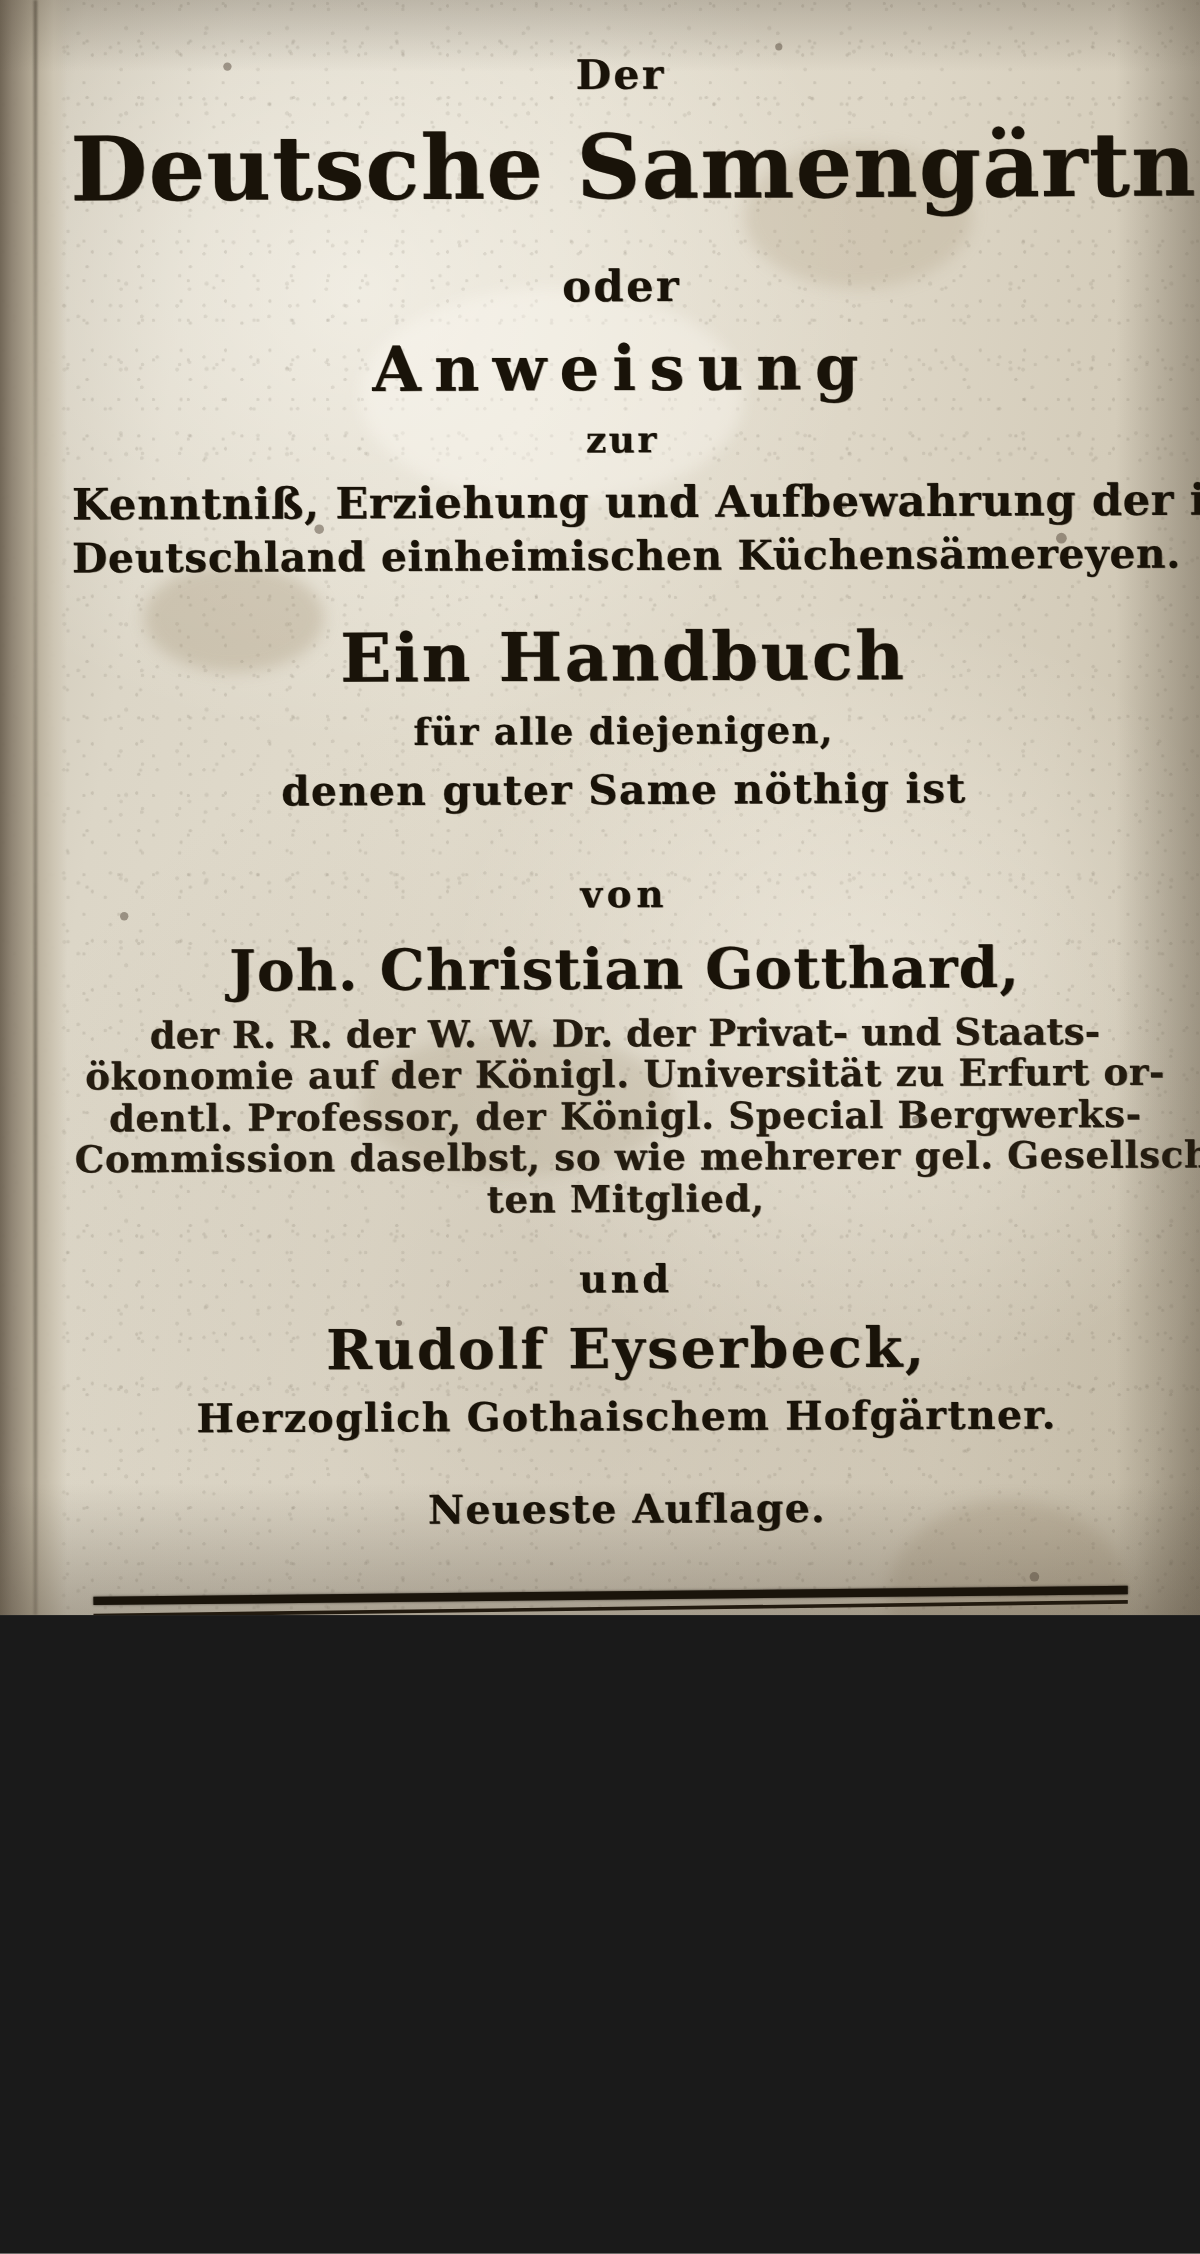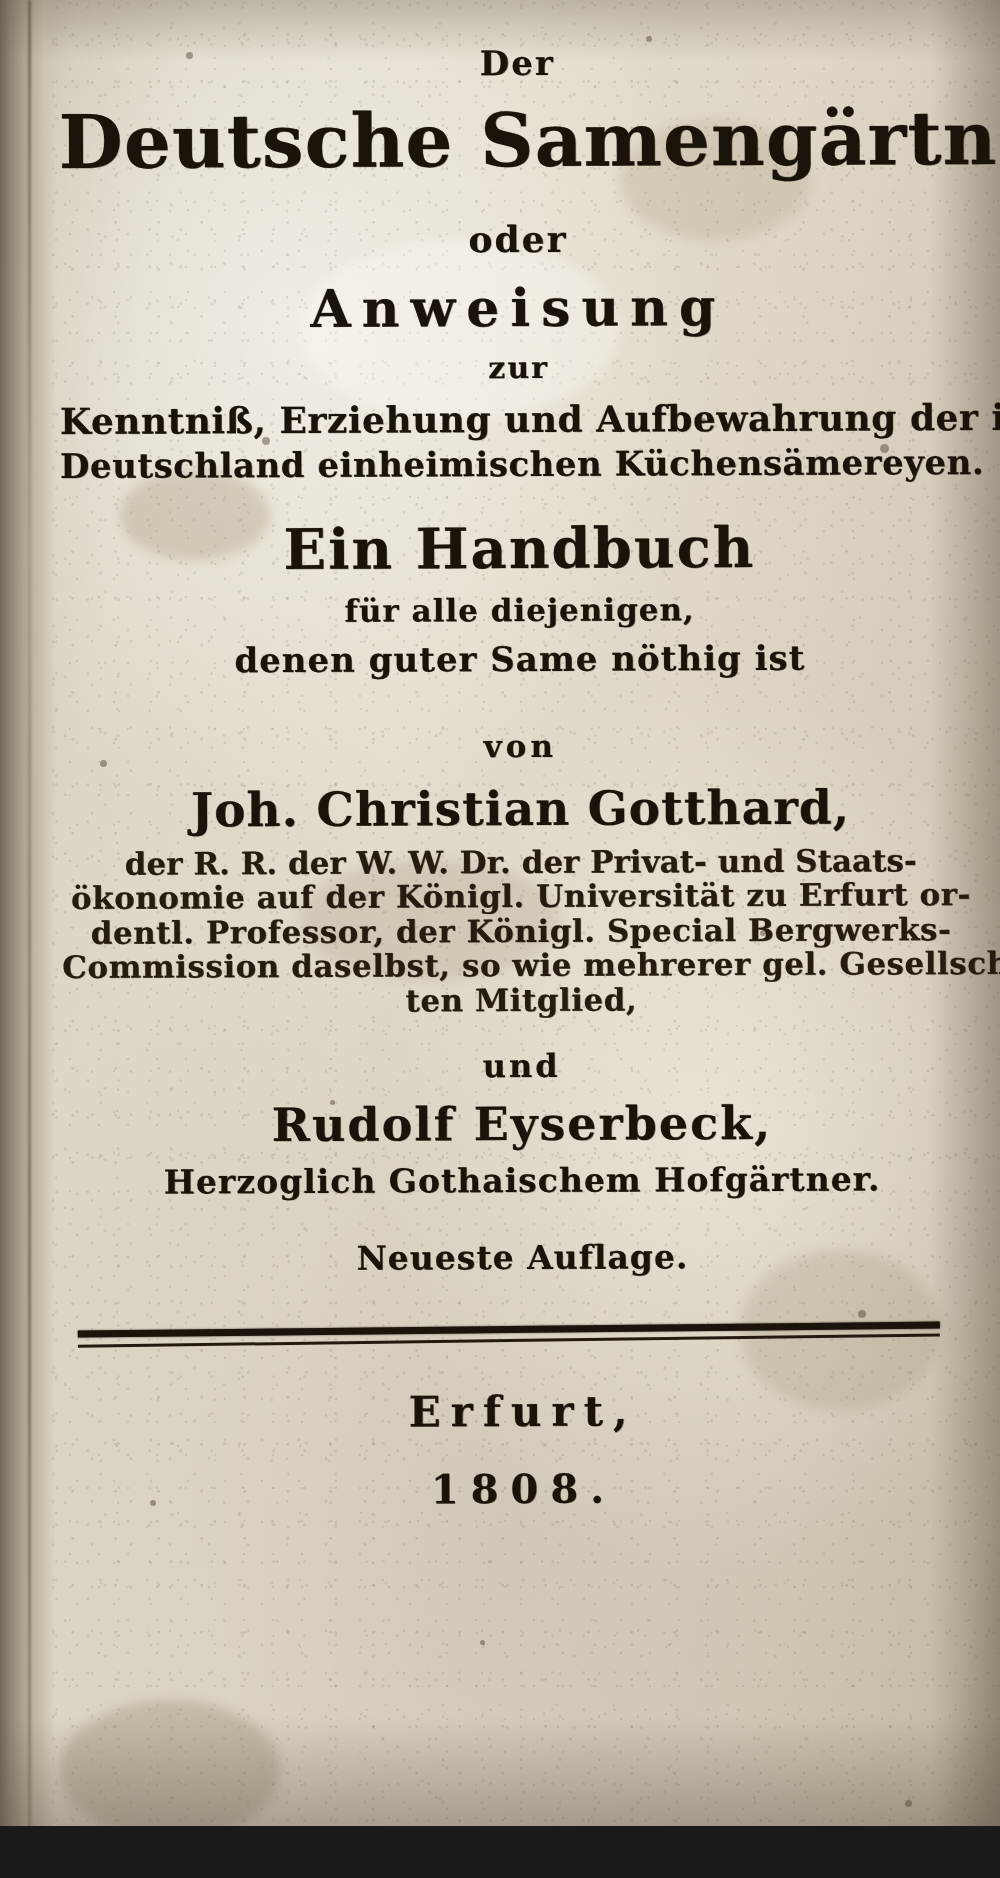--- a/index.html
+++ b/index.html
@@ -3,21 +3,21 @@
 <meta charset="utf-8">
 <style>
   html, body {
     margin: 0;
     padding: 0;
     background: #1a1a1a;
   }
   #page {
     position: relative;
     width: 1000px;
-    height: 1826px;
+    height: 1346px;
     overflow: hidden;
     background: #c9c2b2;
     font-family: "DejaVu Serif", serif;
   }
 
   
   .paper {
     position: absolute;
     inset: 0;
     background:

